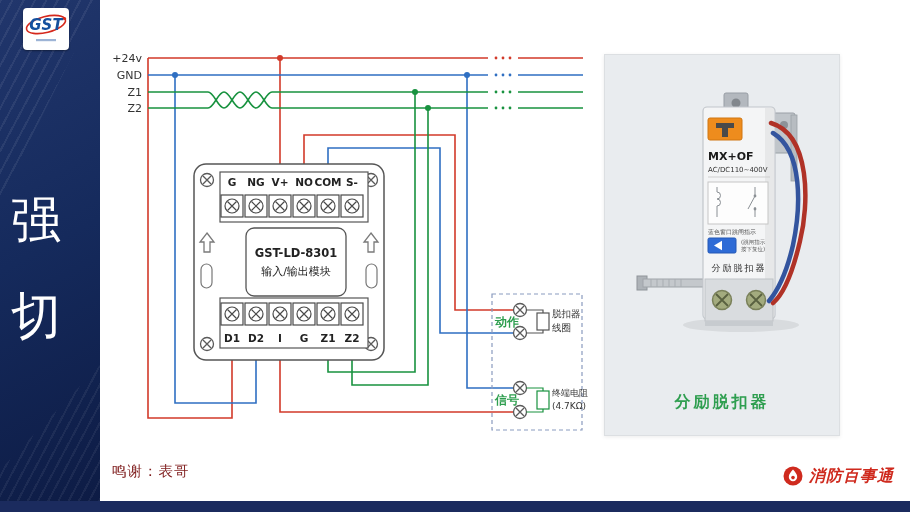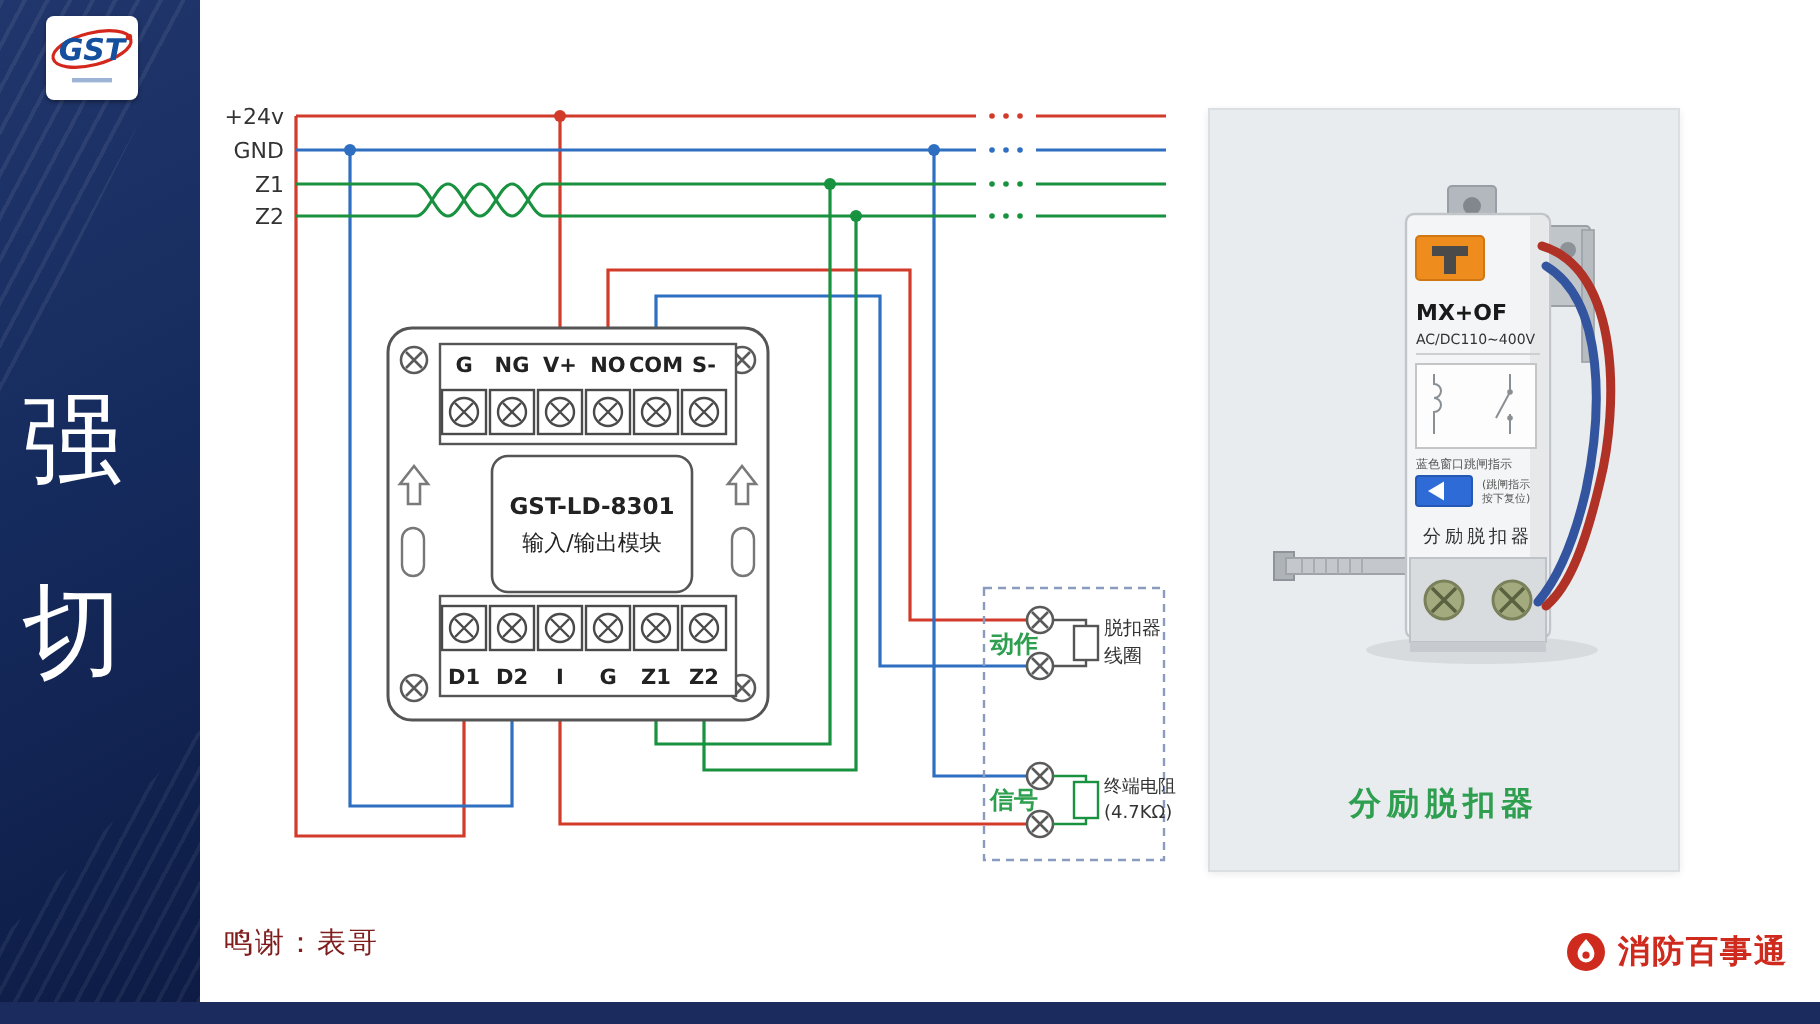--- a/index.html
+++ b/index.html
@@ -30,21 +30,21 @@
   .side-char{
     position:absolute;left:0;width:72px;text-align:center;
     color:#ffffff;font-size:50px;line-height:56px;font-weight:500;
   }
   .char-top{top:192px;}
   .char-bottom{top:288px;}
   
   .bottom-bar{position:absolute;left:0;bottom:0;width:910px;height:11px;background:#1b2b5e;}
   .credit{position:absolute;left:112px;top:462px;font-size:14.5px;color:#7f1d1d;letter-spacing:1px;}
   .brand{position:absolute;right:16px;top:465px;display:flex;align-items:center;gap:5px;}
-  .brand-text{font-size:16px;font-weight:bold;color:#cf2a1e;letter-spacing:1px;}
+  .brand-text{font-size:16px;font-weight:bold;color:#cf2a1e;letter-spacing:1px;font-style:italic;}
   
   svg text{font-family:"DejaVu Sans","Liberation Sans",sans-serif;}
   .wiring{position:absolute;left:0;top:0;}
   
   .photo-panel{
     position:absolute;left:604px;top:54px;width:236px;height:382px;
     background:#e9ecef;border:1px solid #dcdfe2;box-sizing:border-box;
     box-shadow:0 1px 4px rgba(0,0,0,.08);
   }
   .photo-caption{

